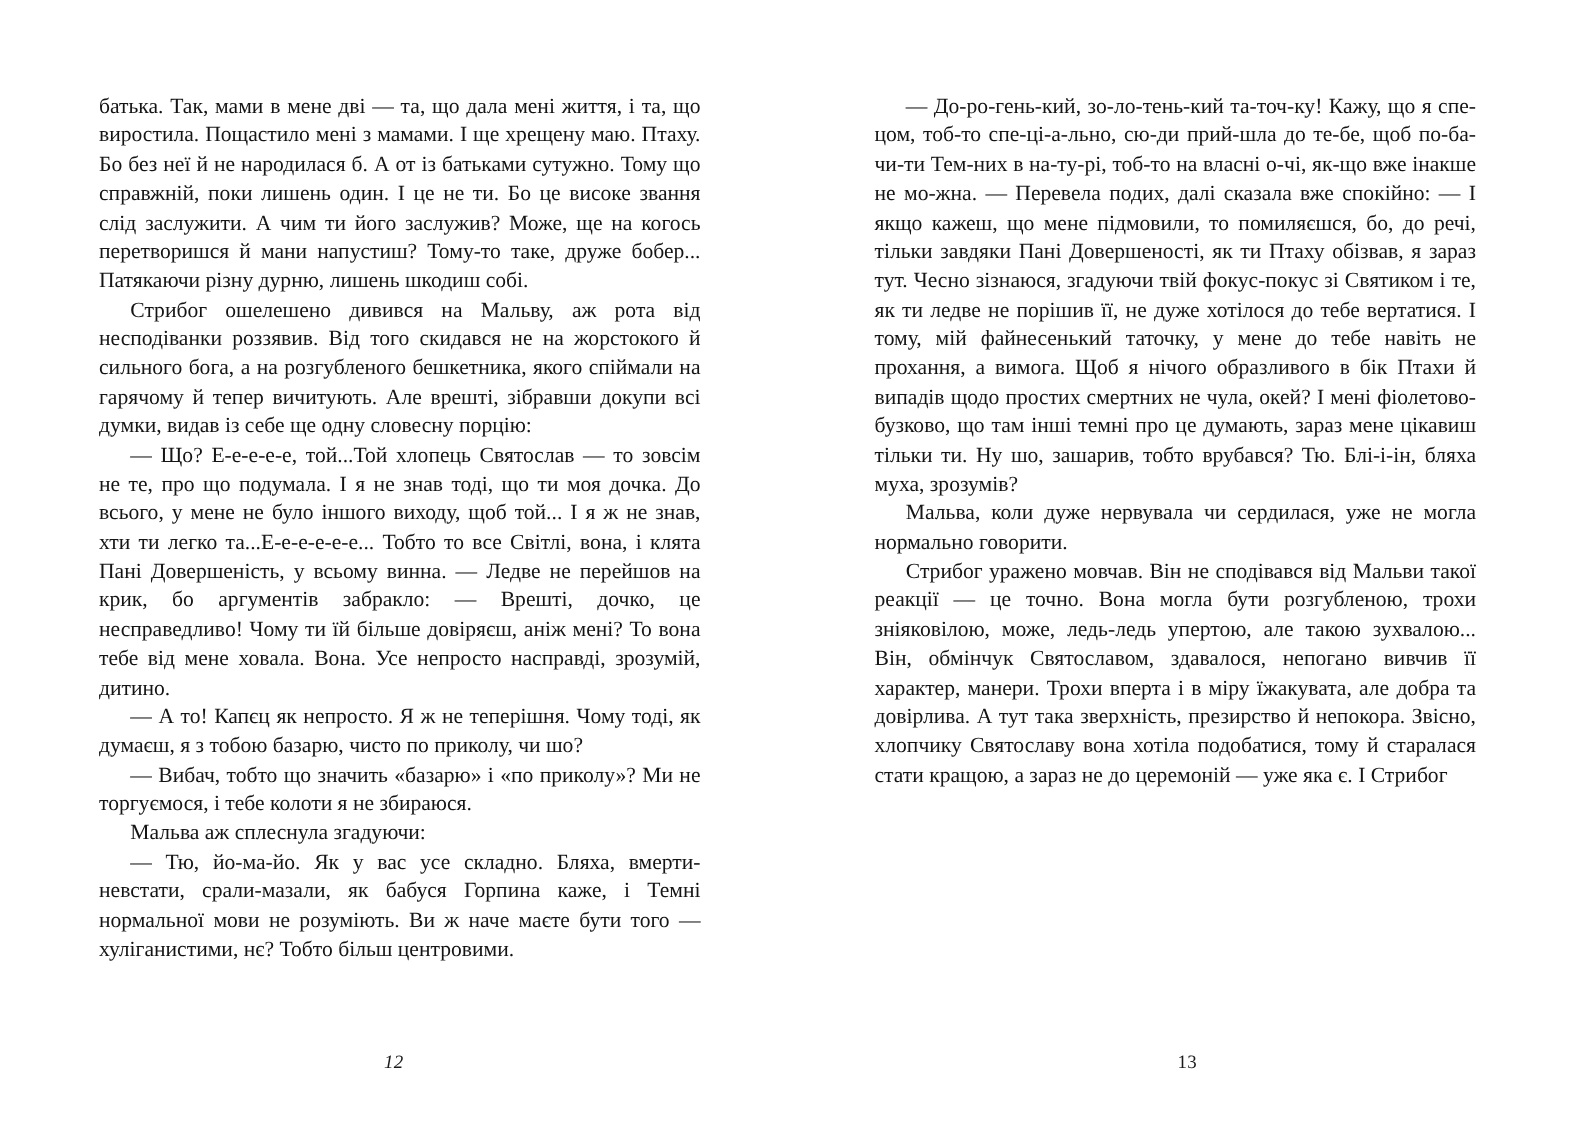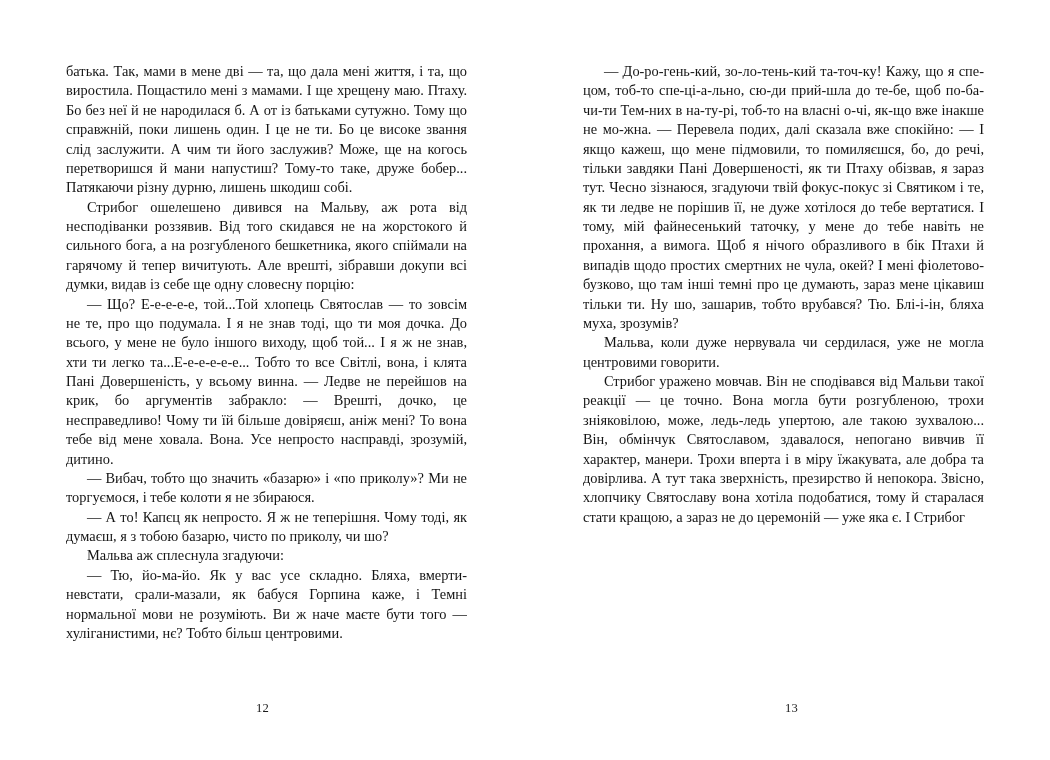--- a/index.html
+++ b/index.html
@@ -54,43 +54,43 @@
   .folio {
     position: absolute;
     bottom: 44px;
     left: 0;
     width: 100%;
     text-align: center;
     font-size: 12.6px;
     color: #1a1a1a;
     letter-spacing: 0.2px;
   }
-  .page-left .folio { padding-right: 8px; }
+  .page-left .folio { padding-right: 8px; font-style: italic; }
   .page-right .folio { padding-left: 4px; }
 </style>
 </head>
 <body>
 
 <div class="book-spread">
 
   <div class="page page-left">
     <div class="text-column">
       <p class="para noindent">батька. Так, мами в мене дві — та, що дала мені життя, і та, що виростила. Пощастило мені з мамами. І ще хрещену маю. Птаху. Бо без неї й не народилася б. А от із батьками сутужно. Тому що справжній, поки лишень один. І це не ти. Бо це високе звання слід заслужити. А чим ти його заслужив? Може, ще на когось перетворишся й мани напустиш? Тому-то таке, друже бобер... Патякаючи різну дурню, лишень шкодиш собі.</p>
       <p class="para indent">Стрибог ошелешено дивився на Мальву, аж рота від несподіванки роззявив. Від того скидався не на жорстокого й сильного бога, а на розгубленого бешкетника, якого спіймали на гарячому й тепер вичитують. Але врешті, зібравши докупи всі думки, видав із себе ще одну словесну порцію:</p>
       <p class="para indent">— Що? Е-е-е-е-е, той...Той хлопець Святослав — то зовсім не те, про що подумала. І я не знав тоді, що ти моя дочка. До всього, у мене не було іншого виходу, щоб той... І я ж не знав, хти ти легко та...Е-е-е-е-е-е... Тобто то все Світлі, вона, і клята Пані Довершеність, у всьому винна. — Ледве не перейшов на крик, бо аргументів забракло: — Врешті, дочко, це несправедливо! Чому ти їй більше довіряєш, аніж мені? То вона тебе від мене ховала. Вона. Усе непросто насправді, зрозумій, дитино.</p>
+      <p class="para indent">— А то! Капєц як непросто. Я ж не теперішня. Чому тоді, як думаєш, я з тобою базарю, чисто по приколу, чи шо?</p>
       <p class="para indent">— Вибач, тобто що значить «базарю» і «по приколу»? Ми не торгуємося, і тебе колоти я не збираюся.</p>
-      <p class="para indent">— А то! Капєц як непросто. Я ж не теперішня. Чому тоді, як думаєш, я з тобою базарю, чисто по приколу, чи шо?</p>
       <p class="para indent">Мальва аж сплеснула згадуючи:</p>
       <p class="para indent">— Тю, йо-ма-йо. Як у вас усе складно. Бляха, вмерти-невстати, срали-мазали, як бабуся Горпина каже, і Темні нормальної мови не розуміють. Ви ж наче маєте бути того — хуліганистими, нє? Тобто більш центровими.</p>
     </div>
     <div class="folio">12</div>
   </div>
 
   <div class="page page-right">
     <div class="text-column">
       <p class="para indent">— До-ро-гень-кий, зо-ло-тень-кий та-точ-ку! Кажу, що я спе-цом, тоб-то спе-ці-а-льно, сю-ди прий-шла до те-бе, щоб по-ба-чи-ти Тем-них в на-ту-рі, тоб-то на власні о-чі, як-що вже інакше не мо-жна. — Перевела подих, далі сказала вже спокійно: — І якщо кажеш, що мене підмовили, то помиляєшся, бо, до речі, тільки завдяки Пані Довершеності, як ти Птаху обізвав, я зараз тут. Чесно зізнаюся, згадуючи твій фокус-покус зі Святиком і те, як ти ледве не порішив її, не дуже хотілося до тебе вертатися. І тому, мій файнесенький таточку, у мене до тебе навіть не прохання, а вимога. Щоб я нічого образливого в бік Птахи й випадів щодо простих смертних не чула, окей? І мені фіолетово-бузково, що там інші темні про це думають, зараз мене цікавиш тільки ти. Ну шо, зашарив, тобто врубався? Тю. Блі-і-ін, бляха муха, зрозумів?</p>
-      <p class="para indent">Мальва, коли дуже нервувала чи сердилася, уже не могла центровими говорити.</p>
+      <p class="para indent">Мальва, коли дуже нервувала чи сердилася, уже не могла нормально говорити.</p>
       <p class="para indent">Стрибог уражено мовчав. Він не сподівався від Мальви такої реакції — це точно. Вона могла бути розгубленою, трохи зніяковілою, може, ледь-ледь упертою, але такою зухвалою... Він, обмінчук Святославом, здавалося, непогано вивчив її характер, манери. Трохи вперта і в міру їжакувата, але добра та довірлива. А тут така зверхність, презирство й непокора. Звісно, хлопчику Святославу вона хотіла подобатися, тому й старалася стати кращою, а зараз не до церемоній — уже яка є. І Стрибог</p>
     </div>
     <div class="folio">13</div>
   </div>
 
 </div>
 
 </body></html>

